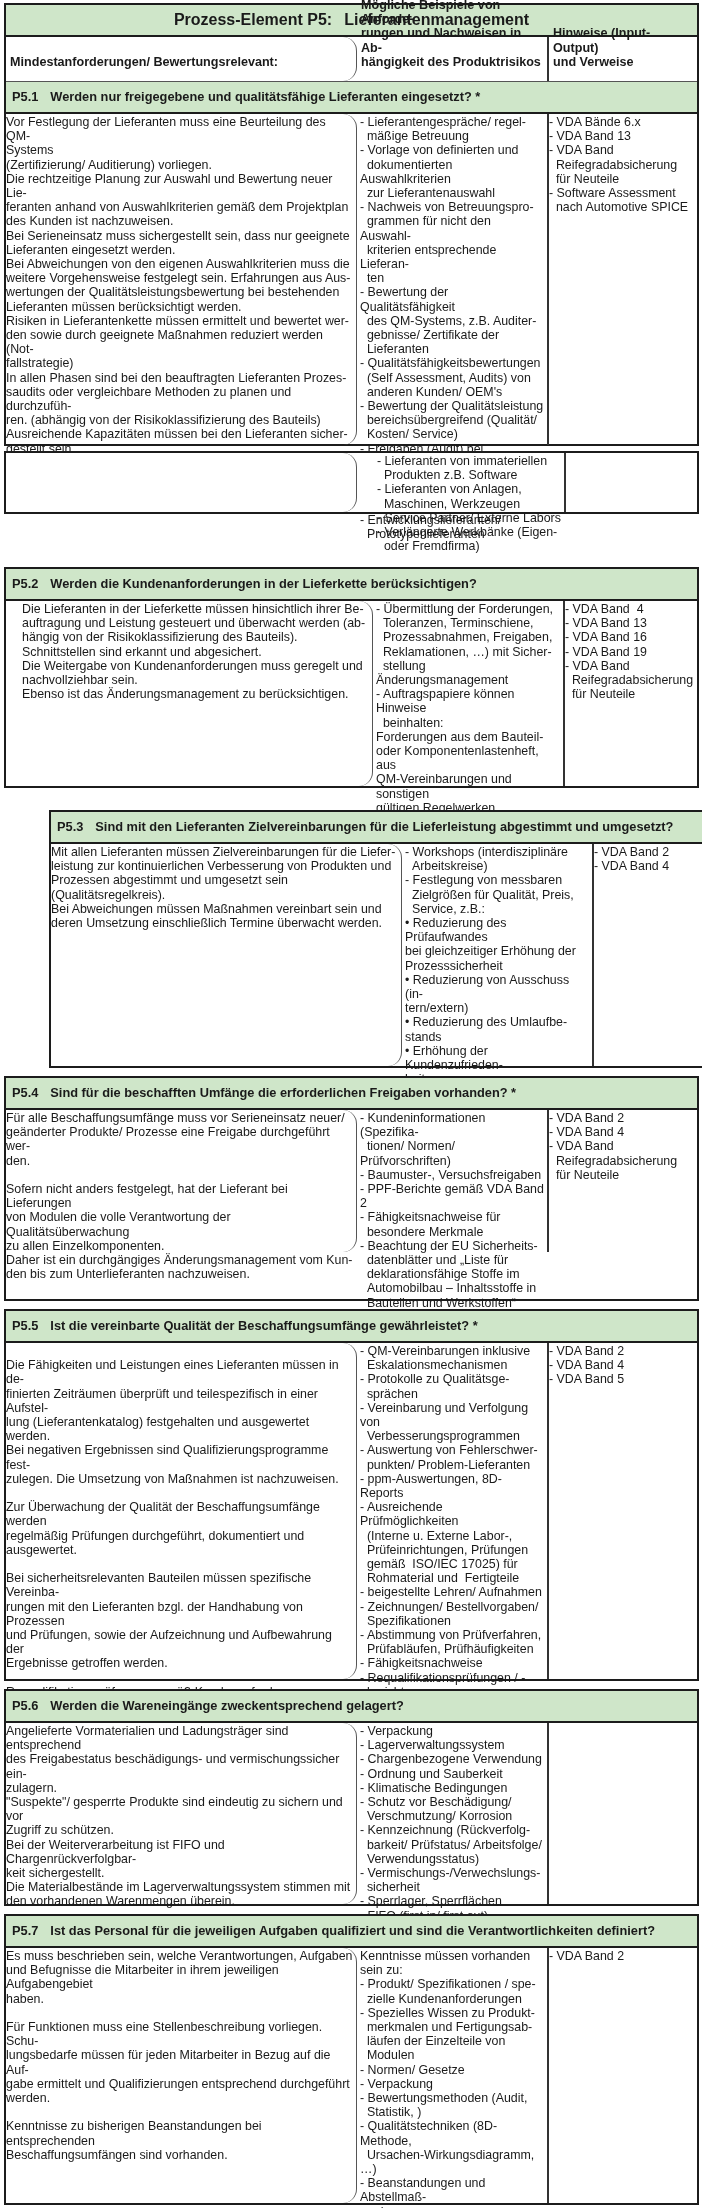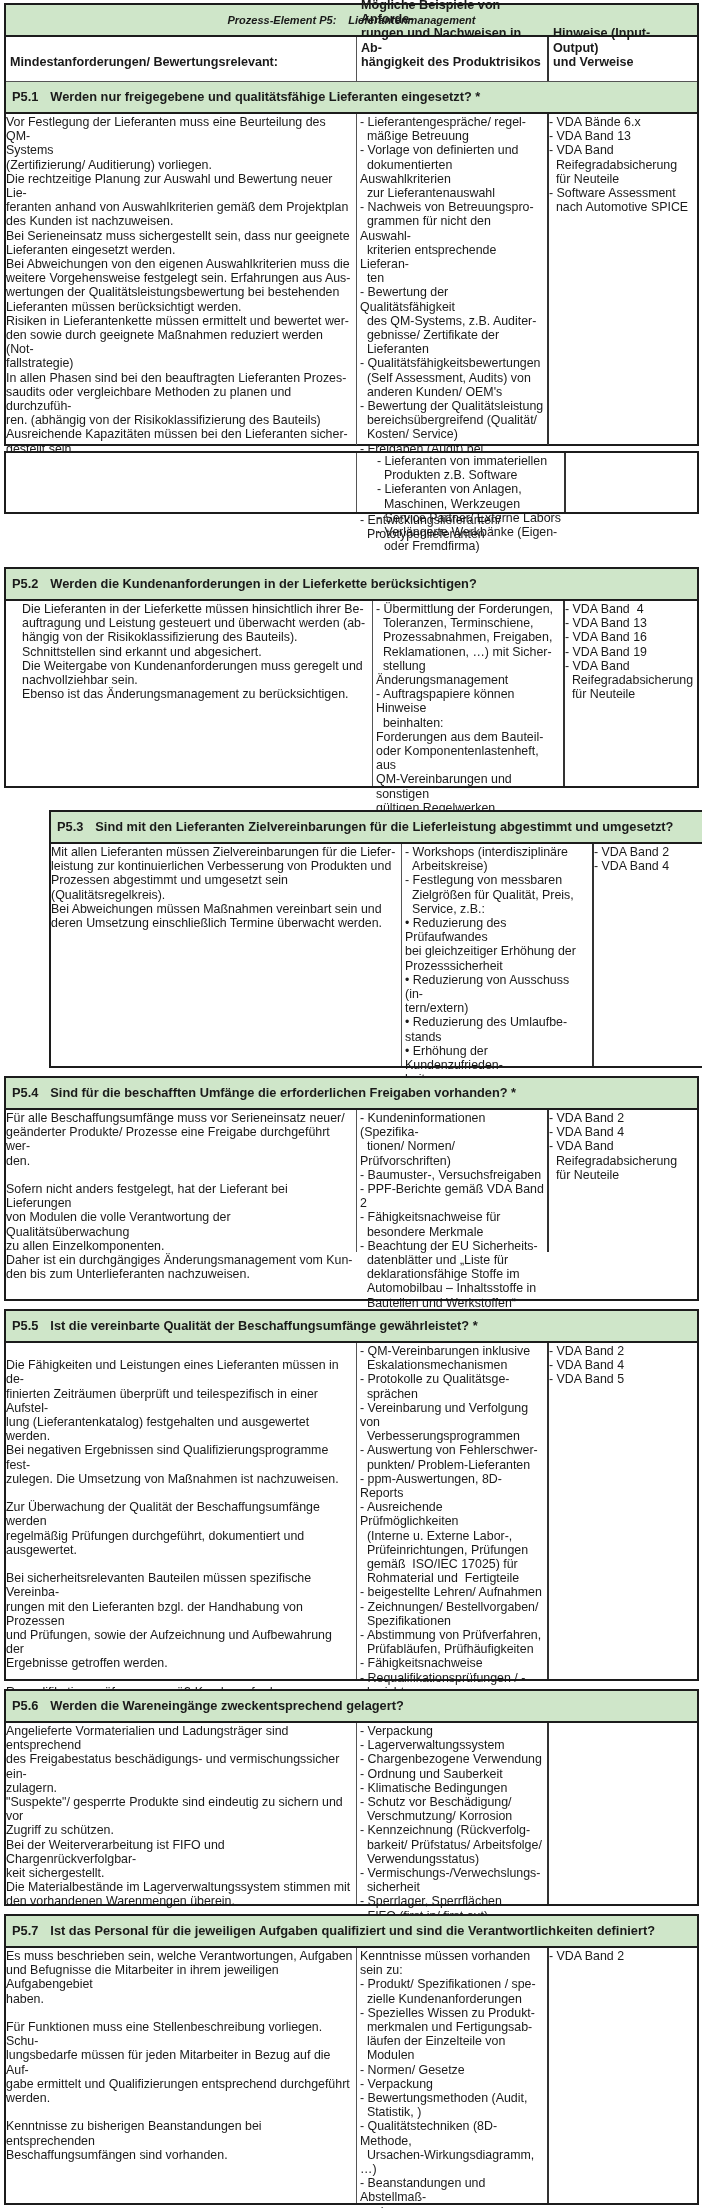--- a/index.html
+++ b/index.html
@@ -1,24 +1,24 @@
 <!DOCTYPE html>
 <html><head>
 <meta charset="utf-8">
 <style>
   html, body { margin: 0; padding: 0; background: #ffffff; }
   body { width: 702px; height: 2208px; position: relative; overflow: hidden;
          font-family: "Liberation Sans", sans-serif; color: #1a1a1a; font-size: 12.4px; line-height: 14.2px; }
   .block { position: absolute; left: 4px; width: 695px; border: 2px solid #1c1c1c; box-sizing: border-box; background: #fff; }
   .green { background: #cfe6c9; }
-  .title-row { height: 30px; border-bottom: 2px solid #1c1c1c; display: flex; align-items: center; justify-content: center; font-weight: bold; font-size: 11px; font-style: italic; }
+  .title-row { height: 30px; border-bottom: 2px solid #1c1c1c; display: flex; align-items: center; justify-content: center; font-weight: bold; font-size: 16px; }
   .title-row span { margin: 0 6px; }
   .colhead { display: flex; height: 44px; border-bottom: 1px solid #555; }
   .colhead div { box-sizing: border-box; padding: 12px 4px; font-weight: bold; font-size: 12.6px; line-height: 14.2px; display: flex; align-items: flex-end; }
-  .c1 { width: 351px; border-right: 1px solid #555; }
+  .c1 { width: 351px; border-right: 1px solid #555; border-radius: 14px; }
   .c2 { width: 192px; border-right: 2px solid #333; }
   .c3 { flex: 1; }
   .qhead { height: 30px; display: flex; align-items: center; padding-left: 6px; font-weight: bold; font-size: 12.8px; border-bottom: 2px solid #1c1c1c; }
   .qhead .num { margin-right: 12px; }
   .row { display: flex; }
   .row > div { box-sizing: border-box; padding: 1px 3px 2px 0; white-space: pre-wrap; }
   .row .c2 { padding-left: 3px; }
 </style>
 </head>
 <body>

